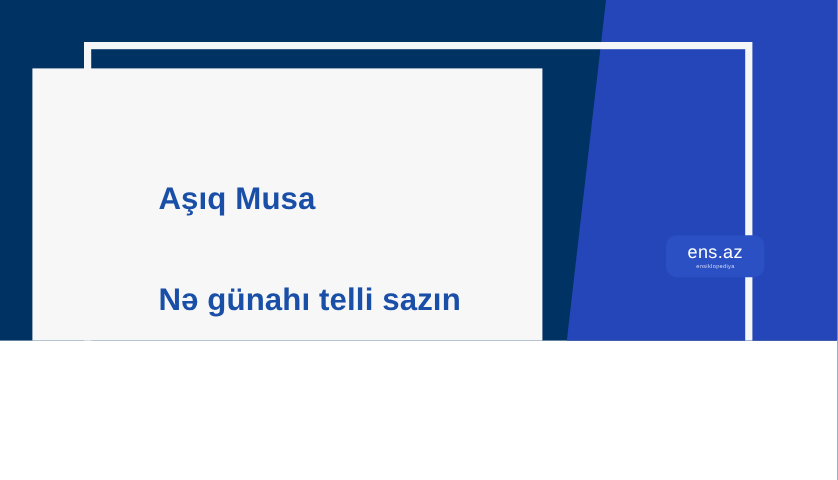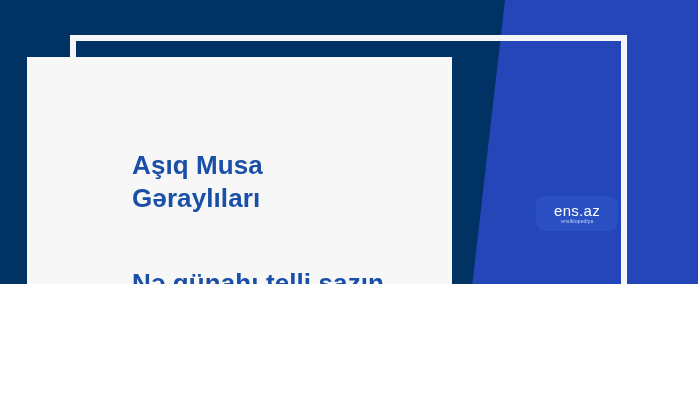--- a/index.html
+++ b/index.html
@@ -72,21 +72,21 @@
     font-size: 26px;
     font-weight: 700;
     line-height: 1.28;
     letter-spacing: 0.1px;
     white-space: nowrap;
   }
 
   
   .logo-badge {
     position: absolute;
-    left: 536px;
+    left: 555px;
     top: 196px;
     width: 82px;
     height: 35px;
     background: #2a50c4;
     border-radius: 9px;
     display: flex;
     flex-direction: column;
     align-items: center;
     justify-content: center;
   }
@@ -113,21 +113,20 @@
 
   <svg class="accent-band" viewBox="0 0 698 400" preserveAspectRatio="none">
     <polygon points="505,0 698,0 698,400 459,400" fill="#2546b8"></polygon>
   </svg>
 
   <div class="outline-frame"></div>
 
   <div class="content-card">
     <div class="card-text">
       <div class="title-line">Aşıq Musa</div>
-      <div class="title-line">Gəraylıları</div>
       <div class="subtitle-block">
         <div class="subtitle-line">Nə günahı telli sazın</div>
       </div>
     </div>
   </div>
 
   <div class="logo-badge">
     <div class="logo-wordmark">ens.az</div>
     <div class="logo-subtext">ensiklopediya</div>
   </div>

